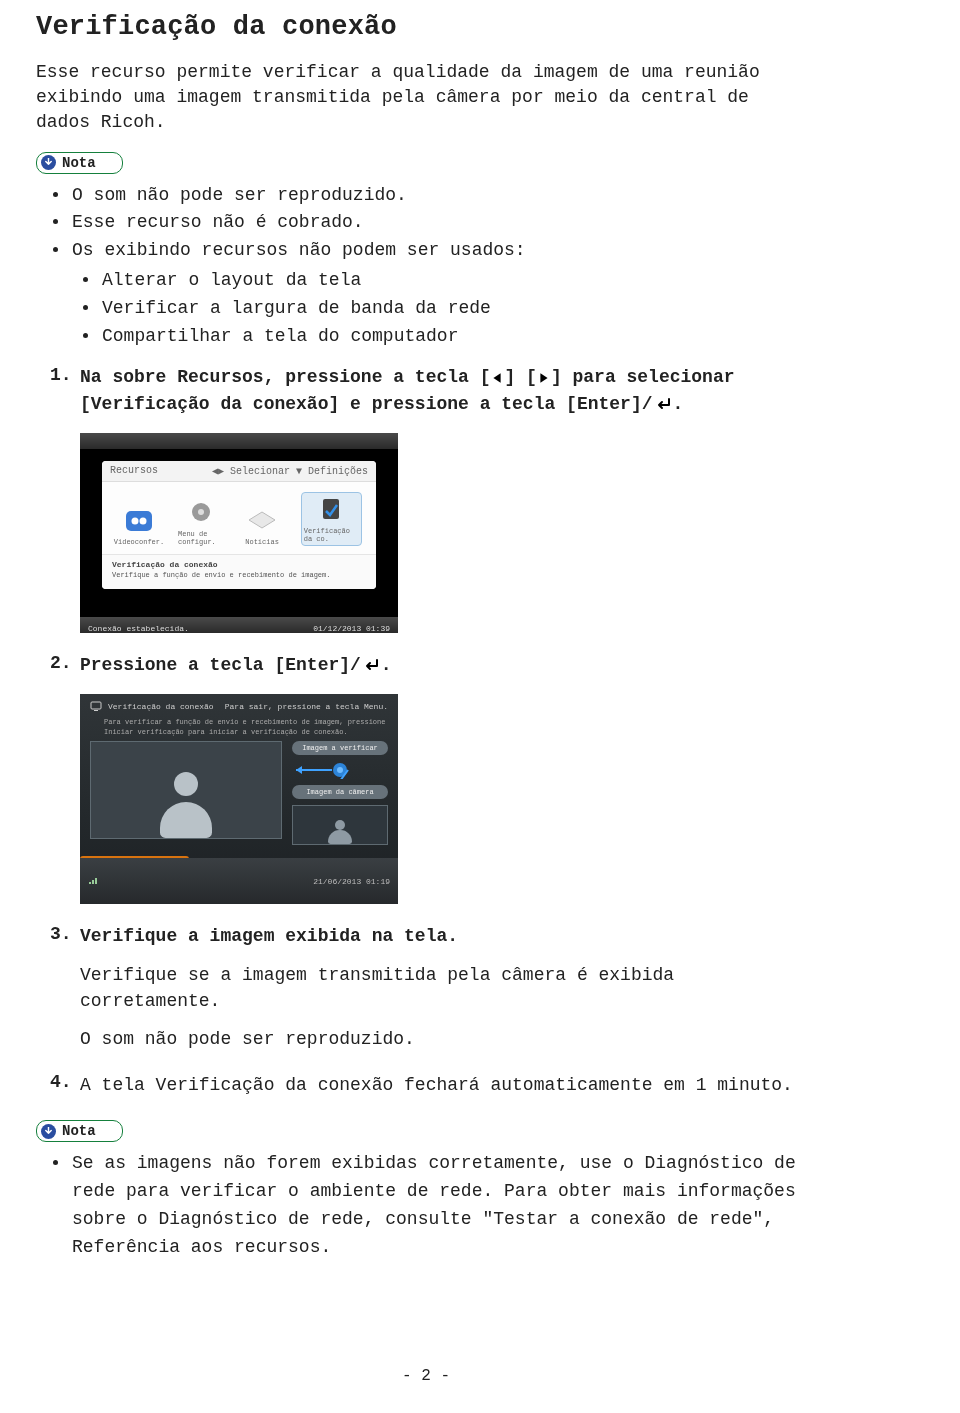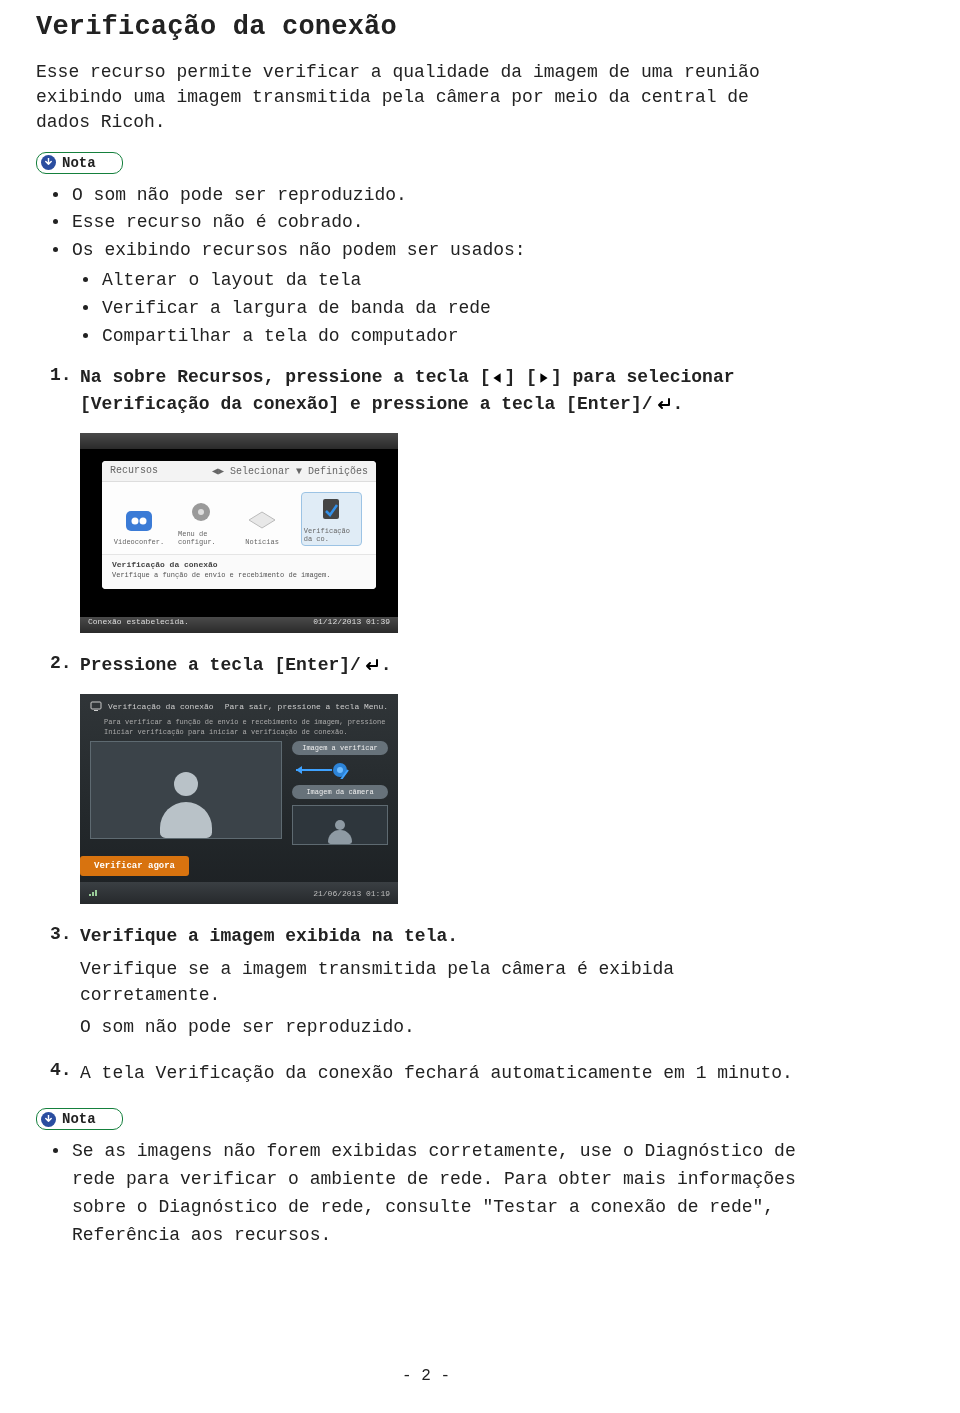--- a/index.html
+++ b/index.html
@@ -88,21 +88,21 @@
     font-size: 18px;
   }
   ol.steps > li .step-head {
     font-size: 18px;
     font-weight: 700;
     line-height: 1.4;
   }
   ol.steps > li .step-body {
     font-size: 18px;
     line-height: 1.45;
-    margin-top: 6px;
+    margin-top: 12px;
     font-weight: 400;
   }
   .step-head .glyph, .step-body .glyph {
     display:inline-block;
     vertical-align: -2px;
     margin: 0 1px;
   }
 
   
   .mock {
@@ -114,21 +114,21 @@
   }
   .mock1 {
     height: 200px;
     position: relative;
     background: #000;
   }
   .mock1 .topbar, .mock1 .botbar {
     position:absolute; left:0; right:0; height:16px;
     background: linear-gradient(#4a4a4a,#2a2a2a);
     color:#ddd; font-size:8px;
-    display:flex; align-items:flex-start; justify-content:space-between;
+    display:flex; align-items:flex-end; justify-content:space-between;
     padding:0 8px;
   }
   .mock1 .topbar { top:0; }
   .mock1 .botbar { bottom:0; }
   .mock1 .window {
     position:absolute;
     left: 22px; right: 22px; top: 28px;
     background: #fdfdfd;
     border-radius: 4px;
     box-shadow: 0 4px 12px rgba(0,0,0,0.5);
@@ -218,21 +218,21 @@
     display:inline-block; background:#d8730f; color:#fff;
     font-size:9px; font-weight:700; padding:5px 14px; border-radius:3px;
   }
   .mock2 .foot{
     color:#9aa3a9; font-size:7px; padding:8px 10px 0 10px; line-height:1.3;
   }
   .mock2 .bar{
     position:absolute; left:0; right:0; bottom:0; height:14px;
     background:linear-gradient(#3a3f43,#26292c);
     display:flex; justify-content:space-between; align-items:center;
-    padding:4px 8px; color:#bbb; font-size:8px;
+    padding:16px 8px; color:#bbb; font-size:8px;
   }
 
   .footer-line{
     position:absolute;
     bottom:28px; left:0; right:0;
     text-align:center;
     font-size:16px;
     color:#222;
   }
 </style>

